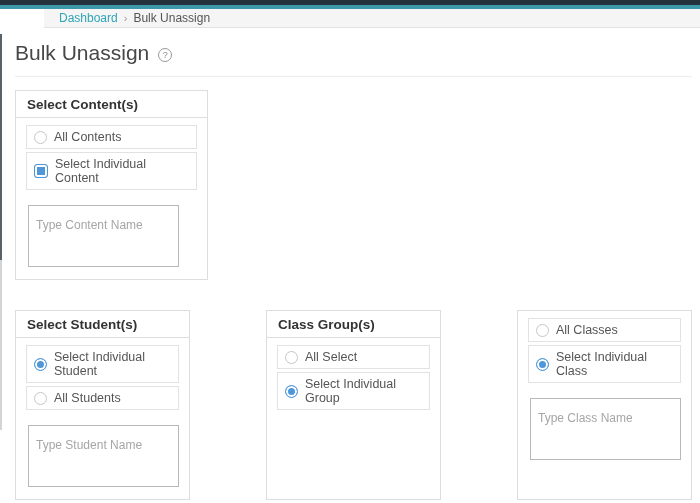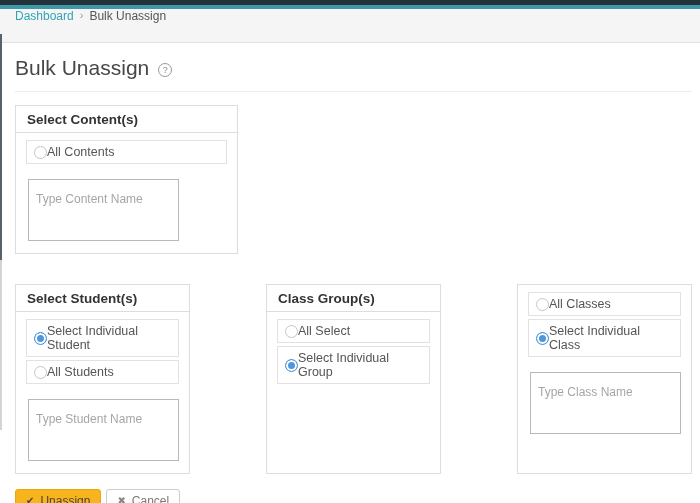--- a/index.html
+++ b/index.html
@@ -7,23 +7,23 @@
   body {
     font-family: "Liberation Sans", sans-serif;
     background: #ffffff;
     position: relative;
     overflow: hidden;
     color: #444;
   }
   .top-dark-bar { height: 5px; background: var(--topbar-dark, #24323c); }
   .top-teal-bar { height: 4px; background: var(--topbar-teal, #3d99aa); }
   .breadcrumb-bar {
-    height: 34px; background: #f5f5f5; border-bottom: 1px solid #e2e2e2;
-    display: flex; gap: 6px;
-    padding-left: 15px; font-size: 12px;
+    height: 19px; background: #f5f5f5; border-bottom: 1px solid #e2e2e2;
+    display: flex; align-items: center; gap: 6px;
+    padding-left: 15px; font-size: 12px; margin-left: 44px;
   }
   .crumb-link { color: var(--link-teal, #2fa4b7); text-decoration: none; cursor: pointer; }
   .crumb-sep { color: #9a9a9a; font-size: 11px; }
   .crumb-current { color: #555; }
 
   .main { padding: 0 8px 0 15px; }
   .title-row { display: flex; align-items: center; gap: 9px; margin-top: 13px; }
   .page-title { font-size: 21px; font-weight: 400; color: #474747; }
   .help-circle {
     width: 14px; height: 14px; border: 1px solid #9a9a9a; border-radius: 50%;
@@ -32,21 +32,21 @@
   }
   .h-divider { border: none; border-top: 1px solid #ececec; margin-top: 11px; }
 
   .panel { border: 1px solid #dddddd; background: #fff; }
   .panel-header {
     font-size: 13.5px; font-weight: bold; color: #333;
     padding: 6px 11px 5px; border-bottom: 1px solid #dddddd;
   }
   .panel-body { padding: 7px 10px 12px; }
   .option {
-    display: flex; align-items: center; 
+    display: flex; align-items: center; gap: 7px;
     border: 1px solid #e2e2e2; background: #fff;
     padding: 4px 7px; margin-bottom: 3px; min-height: 23px; cursor: pointer;
   }
   .option-label { font-size: 12.5px; color: #555; }
   .radio {
     width: 13px; height: 13px; flex: none;
     border: 1px solid #c6c6c6; border-radius: 50%; background: #fff; cursor: pointer;
   }
   .radio.checked {
     border-color: var(--radio-blue, #4f97d9);
@@ -56,21 +56,21 @@
   .radio.sq { border-radius: 3px; width: 14px; height: 14px; }
   .name-input {
     display: block; margin-top: 15px; margin-left: 2px;
     width: 151px; height: 62px;
     border: 1px solid #b8b8b8; resize: none;
     font-family: "Liberation Sans", sans-serif; font-size: 12px; color: #444;
     padding: 12px 7px; background: #fff;
   }
   .name-input::placeholder { color: #a6a6a6; }
 
-  .content-panel { width: 223px; margin-top: 13px; }
+  .content-panel { width: 193px; margin-top: 13px; }
   .panel-row { display: flex; justify-content: space-between; margin-top: 30px; }
   .panel-row .panel { width: 175px; }
 
   .actions { display: flex; gap: 5px; margin-top: 15px; padding-bottom: 10px; }
   .btn {
     display: inline-flex; align-items: center; gap: 6px;
     font-family: inherit; font-size: 12px; height: 23px;
     padding: 0 10px; border-radius: 3px; cursor: pointer;
   }
   .btn-icon { font-size: 10px; line-height: 1; }
@@ -108,20 +108,24 @@
     <span class="help-circle">?</span>
   </div>
   <hr class="h-divider">
 
   <div class="panel content-panel">
     <div class="panel-header">Select Content(s)</div>
     <div class="panel-body">
       <div class="option">
         <span class="radio"></span>
         <span class="option-label">All Contents</span>
+      </div>
+      <div class="option">
+        <span class="radio sq checked"></span>
+        <span class="option-label">Select Individual Content</span>
       </div>
       <textarea class="name-input" placeholder="Type Content Name" style=""></textarea>
     </div>
   </div>
 
   <div class="panel-row">
 
     <div class="panel">
       <div class="panel-header">Select Student(s)</div>
       <div class="panel-body">

